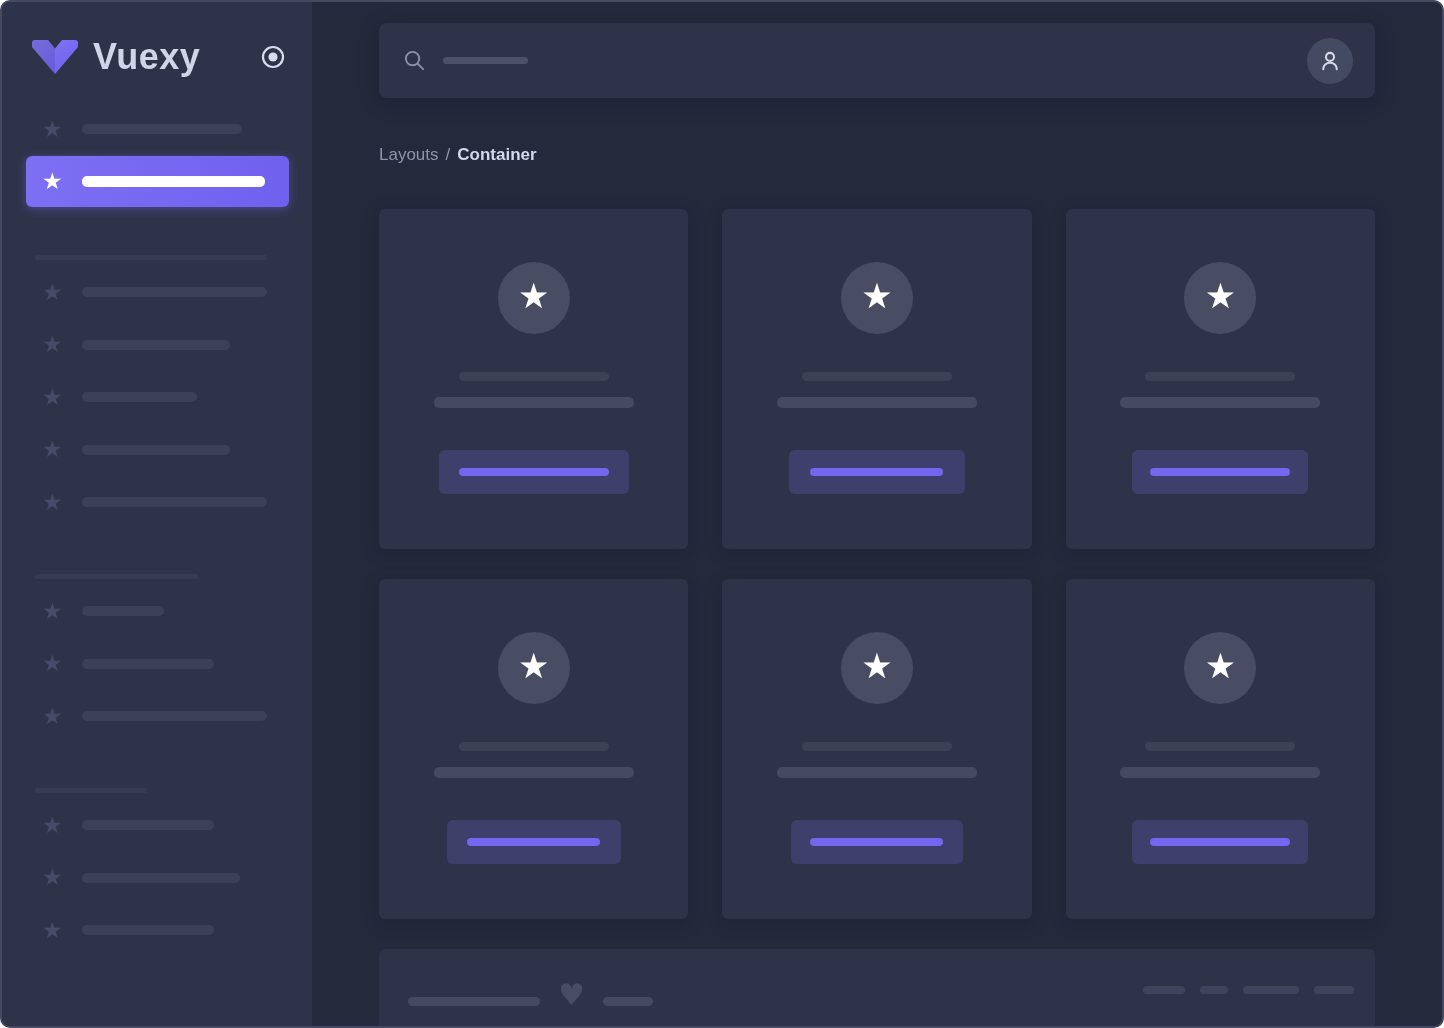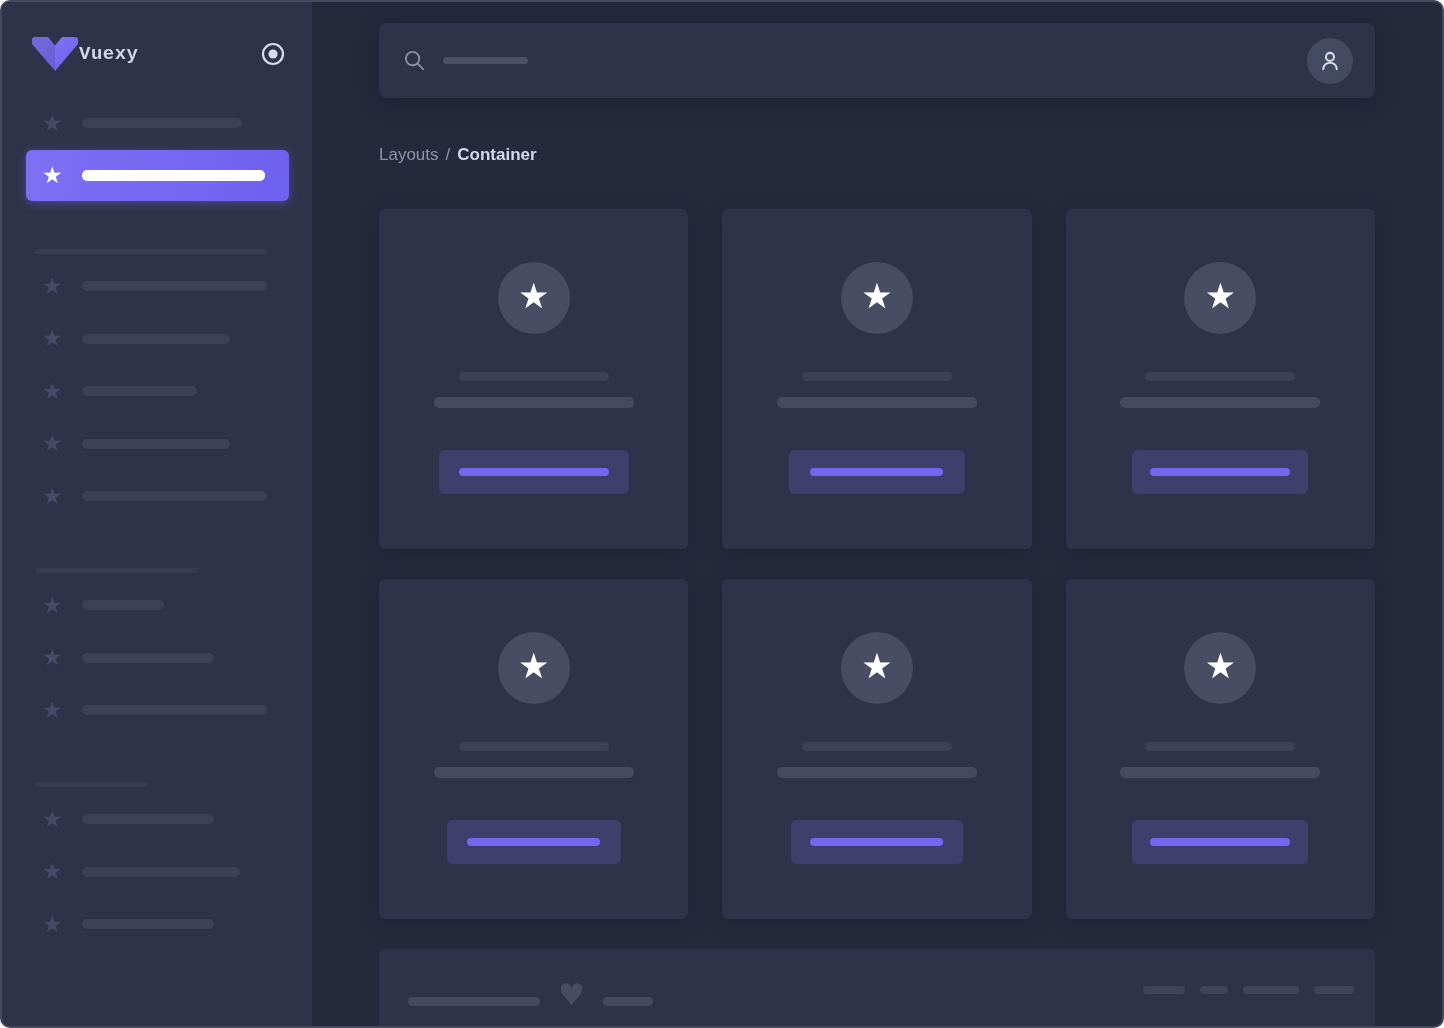--- a/index.html
+++ b/index.html
@@ -19,21 +19,21 @@
   .frame{
     position:relative;width:1444px;height:1028px;
     background:var(--bg);
     border:2px solid #454a61;border-radius:10px;
     overflow:hidden;
   }
   
   .sidebar{position:absolute;left:0;top:0;bottom:0;width:310px;background:var(--surface);}
   .brand{display:flex;align-items:center;padding:34px 27px 0 29px;}
   .brand-logo{width:48px;height:36px;display:block;flex:none;}
-  .brand-name{font-size:19px;font-weight:700;color:#d2d4e8;letter-spacing:.5px;flex:1;font-family:Liberation Mono, monospace;}
+  .brand-name{font-size:36px;font-weight:700;color:#d2d4e8;letter-spacing:.5px;margin-left:14px;flex:1;}
   .nav-toggle{flex:none;width:24px;height:24px;cursor:pointer;}
   nav.sidebar-nav{margin-top:38px;}
   .nav-row{display:flex;align-items:center;height:26px;padding-left:40px;cursor:pointer;}
   .star{width:24px;font-family:"DejaVu Sans", sans-serif;font-size:23px;line-height:1;color:#454b68;text-align:left;flex:none;}
   .bar{display:block;background:var(--bar);border-radius:5px;flex:none;}
   .nav-row .bar{margin-left:16px;background:#3c4158;}
   .nav-row.active{height:51px;margin-left:24px;margin-right:23px;padding-left:16px;border-radius:6px;
     background:linear-gradient(95deg,#7d70f3,#6f61ef);
     box-shadow:0 2px 10px rgba(115,103,240,.45);}
   .nav-row.active .star{color:#ffffff;}

